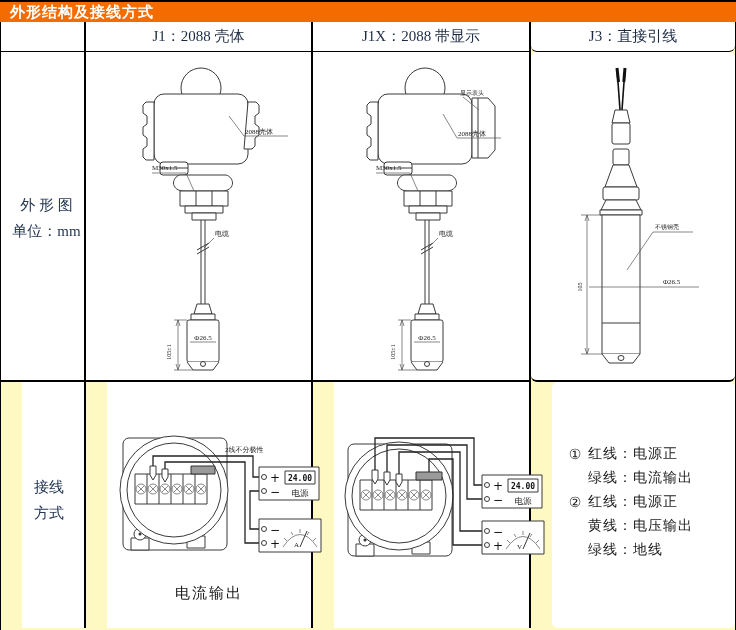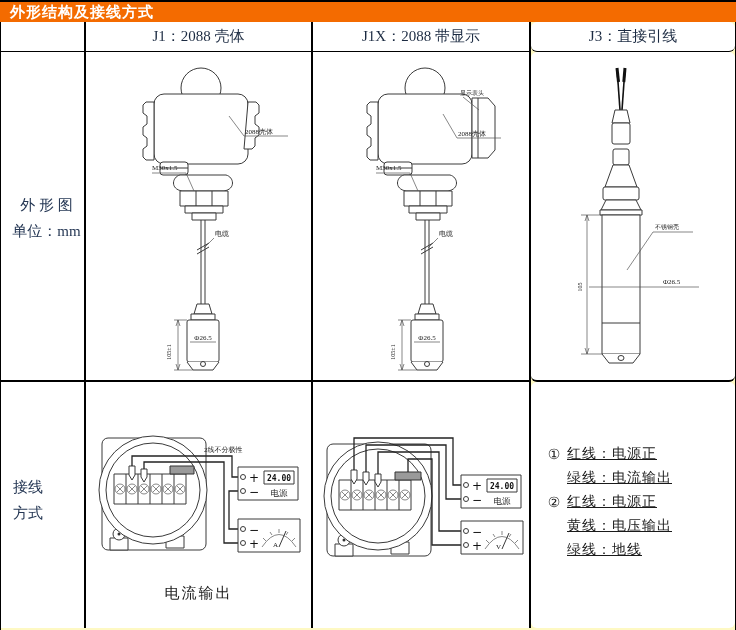--- a/index.html
+++ b/index.html
@@ -10,39 +10,39 @@
   .titlebar .ttl{color:#fff;font-weight:bold;font-size:15px;letter-spacing:1px;
             font-family:"Liberation Sans","DejaVu Sans",sans-serif;}
   .grid{display:grid;grid-template-columns:85px 227px 218px 1fr;grid-template-rows:30px 330px 246px;
         width:736px;height:614px;box-sizing:border-box;
         border-left:1px solid #000;border-right:1px solid #000;border-bottom:2px solid #000;}
   .cell{border-right:2px solid #000;border-bottom:2px solid #000;box-sizing:border-box;
         position:relative;background:#fff;}
   .cell.lastcol{border-right:none;border-radius:6px;}
   .cell.hrow{border-bottom:1px solid #000;display:flex;align-items:center;justify-content:center;
         font-size:15px;color:#1c2b42;}
-  .cell.lastrow{border-bottom:none;}
+  .cell.lastrow{border-bottom:none;margin-left:21px;}
   .rowlabel{font-size:15px;color:#253754;line-height:26px;}
   .rowlabel.outline{padding:140px 0 0 8px;text-align:center;}
   .rowlabel.wiring{padding:92px 0 0 12px;}
   svg{display:block;}
   svg *{vector-effect:non-scaling-stroke;}
   .ln{stroke:#3a3a3a;stroke-width:1;fill:none;}
   .shape{stroke:#3a3a3a;stroke-width:1;fill:#fff;}
   .thin{stroke:#555;stroke-width:0.7;fill:none;}
   .wire{stroke:#222;stroke-width:1.3;fill:none;}
   .lbl{font-size:7px;fill:#222;font-family:"Liberation Serif","DejaVu Serif",serif;}
   .lbl6{font-size:6px;fill:#222;}
   .sign{font-size:12px;fill:#111;font-family:"DejaVu Sans",sans-serif;}
   .lcd{font-size:8px;font-weight:bold;fill:#111;font-family:"DejaVu Sans Mono",monospace;letter-spacing:0px;}
   .cap{position:absolute;width:100%;text-align:center;font-size:15px;color:#1a1a1a;letter-spacing:2px;}
   .notes{padding:60px 0 0 10px;font-size:14px;color:#1a1a1a;}
   .noteline{display:flex;height:24px;align-items:center;}
   .noteline .bullet{width:26px;text-align:center;flex:none;font-size:14px;}
-  .noteline .ntext{letter-spacing:1px;text-decoration:underline;}
+  .noteline .ntext{letter-spacing:1px;}
 </style>
 </head>
 <body>
 
 <div class="page">
 
   <div class="titlebar">
     <span class="ttl">外形结构及接线方式</span>
   </div>
 

